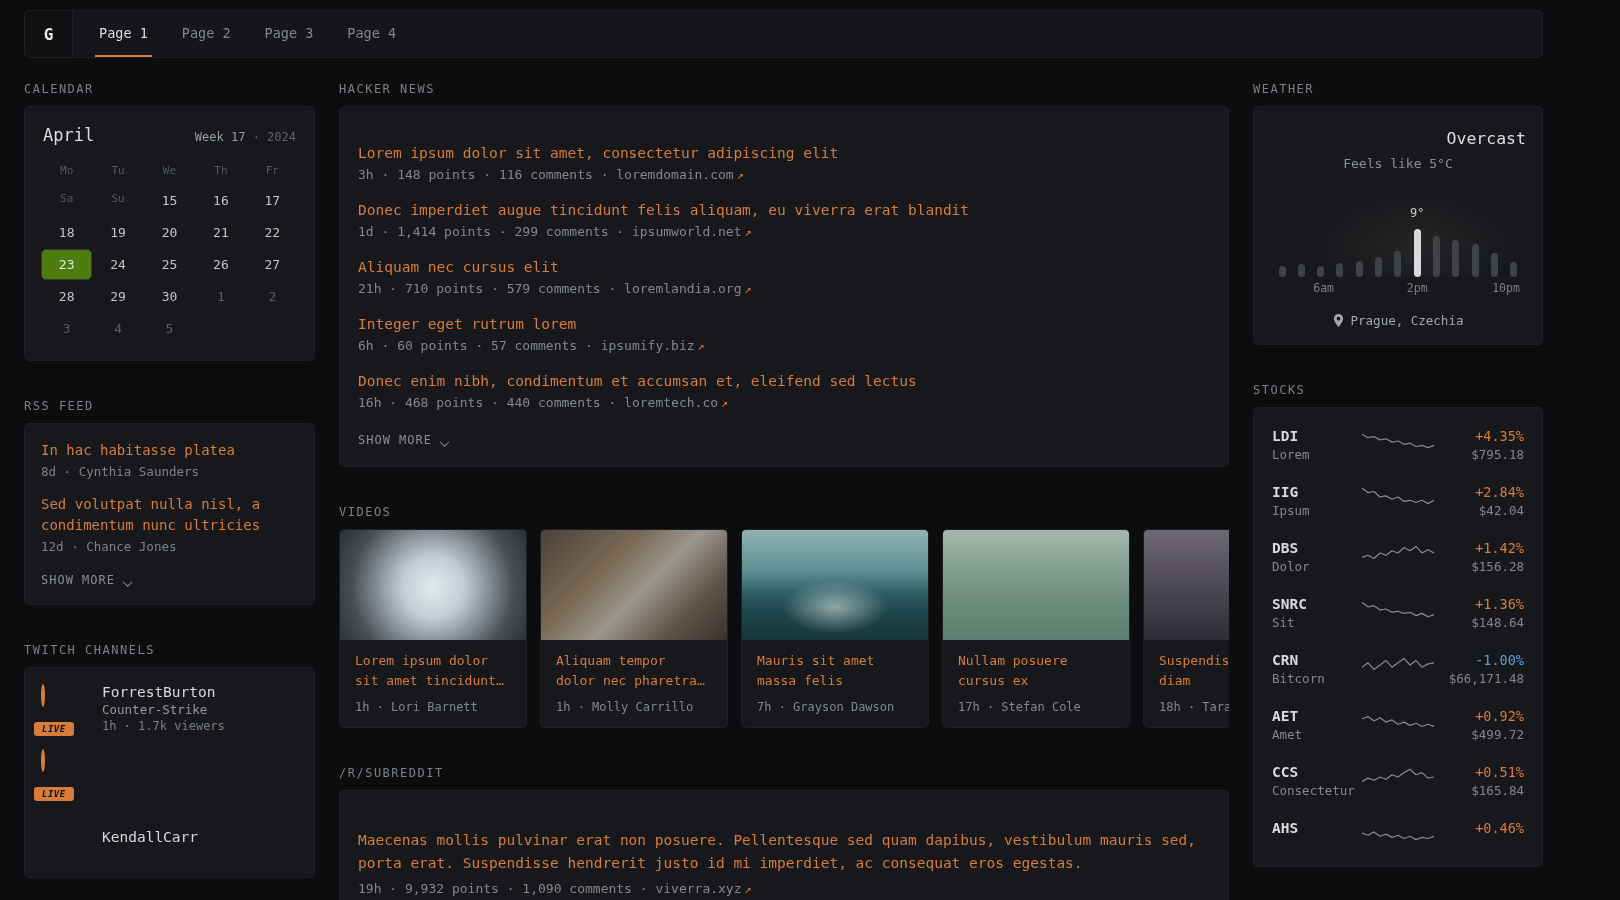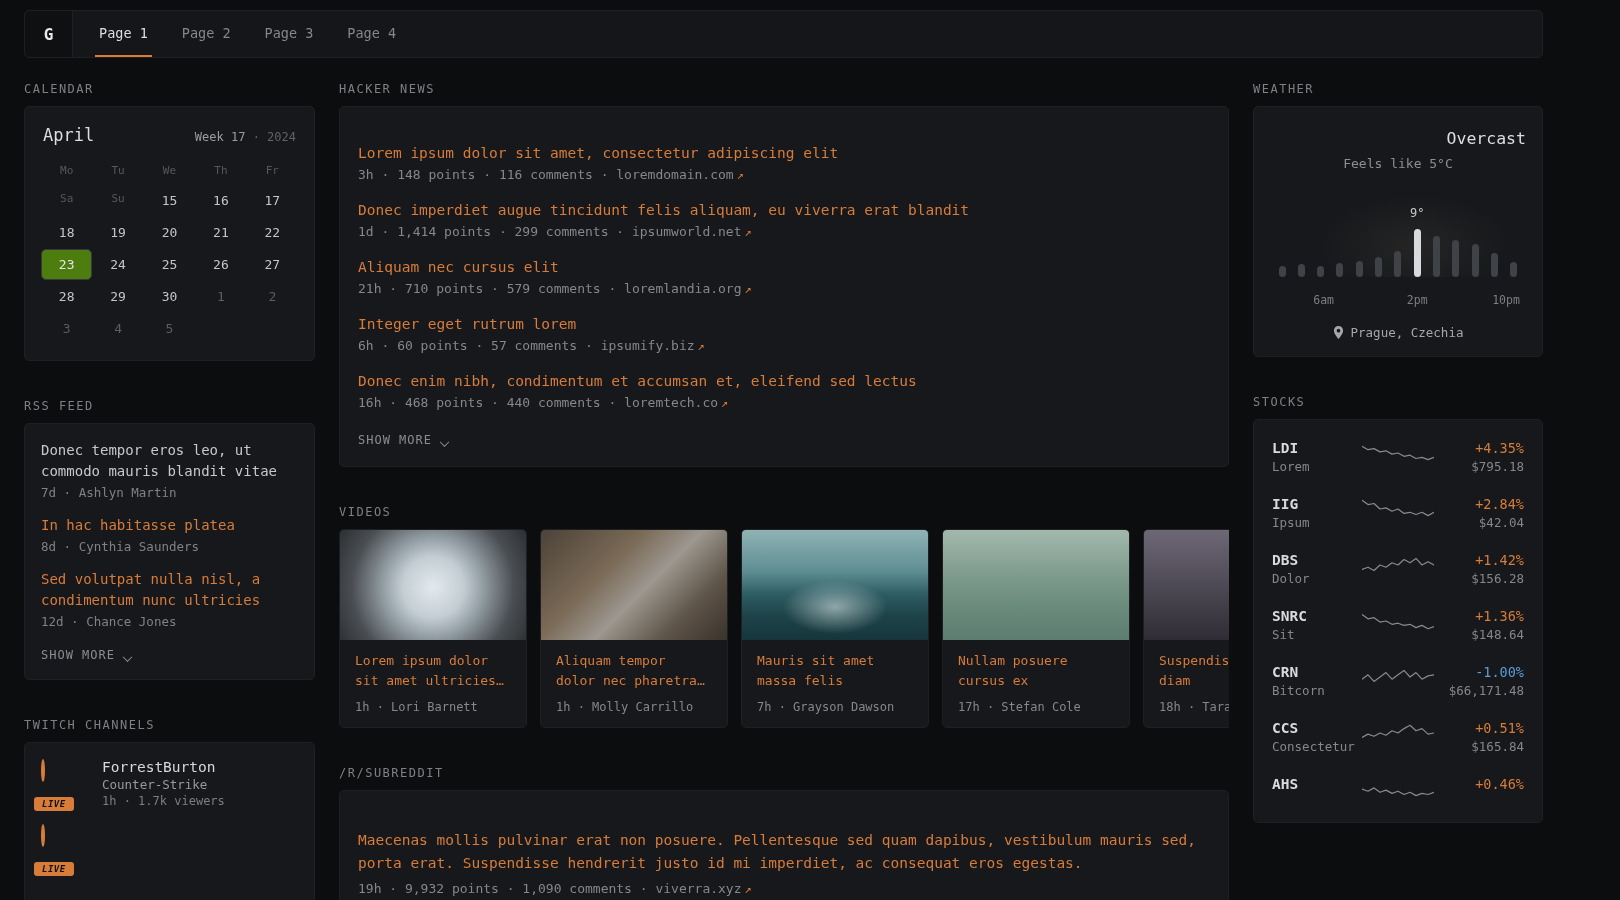--- a/index.html
+++ b/index.html
@@ -92,21 +92,21 @@
   .wx-cond { text-align:right; font-size:16.5px; color:#dcdee0; margin-top:4px; }
   .wx-feels { text-align:center; font-size:13px; color:#8c8f93; margin-top:8px; }
   .wx-chart { position:relative; margin:28px 8px 0; height:78px; display:flex;
     justify-content:space-between; align-items:flex-end;
     background:radial-gradient(ellipse 55% 90% at 57% 60%, rgba(214,190,160,0.08), transparent 72%); }
   .wx-col { position:relative; display:flex; justify-content:center; width:8px; }
   .wx-bar { width:7px; border-radius:4px; background:#3f4247; }
   .wx-bar.hl { background:#d8dadd; }
   .wx-temp { position:absolute; left:50%; transform:translateX(-50%); font-size:12px;
     color:#c9ccce; white-space:nowrap; }
-  .wx-times { position:relative; height:15px; margin:16px 8px 0; }
+  .wx-times { position:relative; height:15px; margin:4px 8px 0; }
   .wx-time { position:absolute; transform:translateX(-50%); font-size:11.5px; color:#7b7e82; }
   .wx-time.t0 { left:19%; } .wx-time.t1 { left:58%; } .wx-time.t2 { left:95%; }
   .wx-loc { display:flex; align-items:center; justify-content:center; gap:7px;
     margin-top:17px; font-size:12.5px; color:#a4a7aa; }
 
   
   .stocks-card { padding:9px 18px; }
   .stock-row { display:flex; align-items:flex-start; padding:11px 0; }
   .stock-left { flex:1; min-width:0; }
   .stock-sym { font-size:14.5px; font-weight:bold; color:#d8dadc; }
@@ -176,24 +176,20 @@
             <div class="cal-cell muted" data-interactable="false">4</div>
             <div class="cal-cell muted" data-interactable="false">5</div>
           </div>
         </div>
       </div>
 
       <div class="widget" data-interactable="false">
         <div class="widget-header" data-interactable="false">RSS FEED</div>
         <div class="card" data-interactable="false">
           <div class="feed-item" data-interactable="false">
-            <a class="feed-title muted-link" data-interactable="true">Donec tempor eros leo, ut commodo mauris blandit vitae</a>
-            <div class="meta" data-interactable="false">7d · Ashlyn Martin</div>
-          </div>
-          <div class="feed-item" data-interactable="false">
             <a class="feed-title" data-interactable="true">In hac habitasse platea</a>
             <div class="meta" data-interactable="false">8d · Cynthia Saunders</div>
           </div>
           <div class="feed-item" data-interactable="false">
             <a class="feed-title" data-interactable="true">Sed volutpat nulla nisl, a condimentum nunc ultricies</a>
             <div class="meta" data-interactable="false">12d · Chance Jones</div>
           </div>
           <a class="show-more" data-interactable="true">
             <span data-interactable="false">SHOW MORE</span>
             <span class="chev" data-interactable="false"></span>
@@ -268,21 +264,21 @@
           </a>
         </div>
       </div>
 
       <div class="widget" data-interactable="false">
         <div class="widget-header" data-interactable="false">VIDEOS</div>
         <div class="videos-row" data-interactable="false">
           <a class="video-card" data-interactable="true">
             <span class="video-thumb th-0" style="display:block" data-interactable="false"></span>
             <span class="video-body" style="display:block" data-interactable="false">
-              <div class="video-title" data-interactable="false">Lorem ipsum dolor sit amet ultricies…</div>
+              <div class="video-title" data-interactable="false">Lorem ipsum dolor sit amet tincidunt…</div>
               <div class="video-meta" data-interactable="false">1h · Lori Barnett</div>
             </span>
           </a>
           <a class="video-card" data-interactable="true">
             <span class="video-thumb th-1" style="display:block" data-interactable="false"></span>
             <span class="video-body" style="display:block" data-interactable="false">
               <div class="video-title" data-interactable="false">Aliquam tempor dolor nec pharetra…</div>
               <div class="video-meta" data-interactable="false">1h · Molly Carrillo</div>
             </span>
           </a>
@@ -449,20 +445,33 @@
             <span class="stock-spark" data-interactable="false"><svg width="72" height="26" viewBox="0 0 72 26">
                   <polyline points="0.0,15.2 6.0,10.8 12.0,17.4 18.0,13.0 24.0,8.6 30.0,15.2 36.0,10.8 42.0,6.4 48.0,13.0 54.0,8.6 60.0,15.2 66.0,11.9 72.0,10.8" fill="none" stroke="#9b9ea3" stroke-width="1.2" stroke-linejoin="round" stroke-linecap="round" opacity="0.85"></polyline>
                 </svg></span>
             <span class="stock-right" data-interactable="false">
                 <div class="stock-change down" data-interactable="false">-1.00%</div>
                 <div class="stock-price" data-interactable="false">$66,171.48</div>
               </span>
           </a>
           <a class="stock-row" data-interactable="true">
             <span class="stock-left" data-interactable="false">
+                <div class="stock-sym" data-interactable="false">AET</div>
+                <div class="stock-name" data-interactable="false">Amet</div>
+              </span>
+            <span class="stock-spark" data-interactable="false"><svg width="72" height="26" viewBox="0 0 72 26">
+                  <polyline points="0.0,10.8 6.0,8.6 12.0,13.0 18.0,9.7 24.0,14.1 30.0,11.9 36.0,16.3 42.0,14.1 48.0,17.4 54.0,15.2 60.0,18.5 66.0,16.3 72.0,18.5" fill="none" stroke="#9b9ea3" stroke-width="1.2" stroke-linejoin="round" stroke-linecap="round" opacity="0.85"></polyline>
+                </svg></span>
+            <span class="stock-right" data-interactable="false">
+                <div class="stock-change up" data-interactable="false">+0.92%</div>
+                <div class="stock-price" data-interactable="false">$499.72</div>
+              </span>
+          </a>
+          <a class="stock-row" data-interactable="true">
+            <span class="stock-left" data-interactable="false">
                 <div class="stock-sym" data-interactable="false">CCS</div>
                 <div class="stock-name" data-interactable="false">Consectetur</div>
               </span>
             <span class="stock-spark" data-interactable="false"><svg width="72" height="26" viewBox="0 0 72 26">
                   <polyline points="0.0,17.4 6.0,14.1 12.0,16.3 18.0,13.0 24.0,15.2 30.0,10.8 36.0,13.0 42.0,8.6 48.0,5.3 54.0,10.8 60.0,8.6 66.0,14.1 72.0,13.0" fill="none" stroke="#9b9ea3" stroke-width="1.2" stroke-linejoin="round" stroke-linecap="round" opacity="0.85"></polyline>
                 </svg></span>
             <span class="stock-right" data-interactable="false">
                 <div class="stock-change up" data-interactable="false">+0.51%</div>
                 <div class="stock-price" data-interactable="false">$165.84</div>
               </span>

